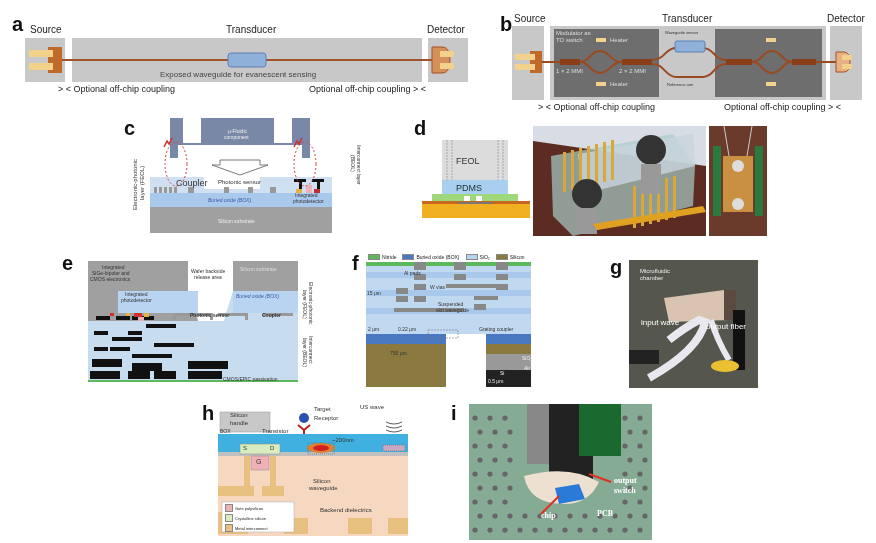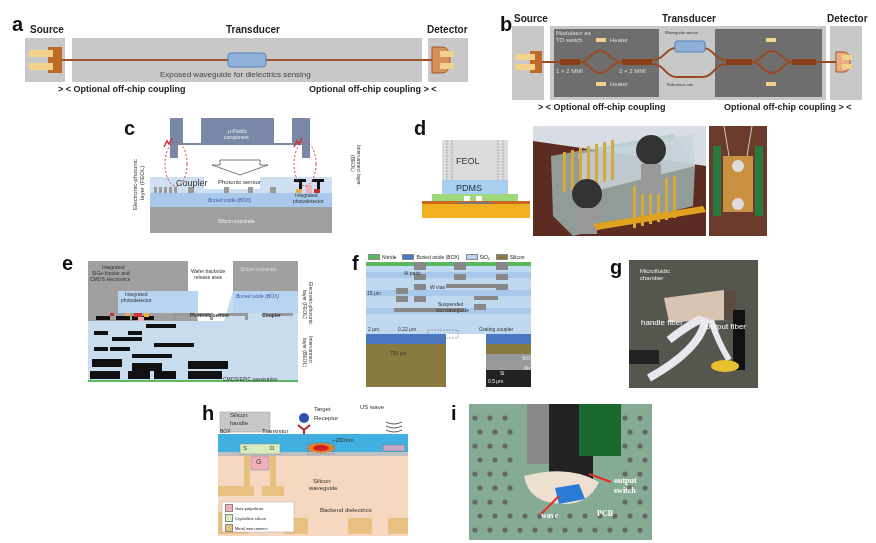--- a/index.html
+++ b/index.html
@@ -1,19 +1,19 @@
 <!DOCTYPE html>
 <html><head>
 <meta charset="utf-8">
 <style>
   html,body{margin:0;padding:0;background:#fff;}
   body{width:876px;height:543px;position:relative;overflow:hidden;font-family:"Liberation Sans",sans-serif;color:#222;}
   .abs{position:absolute;}
   .plabel{position:absolute;font-weight:bold;font-size:20px;line-height:20px;color:#111;font-family:"Liberation Sans",sans-serif;}
-  .lbl{position:absolute;font-weight:bold;font-size:10px;white-space:nowrap;color:#222;}
+  .lbl{position:absolute;font-weight:normal;font-size:10px;white-space:nowrap;color:#222;}
   .small{position:absolute;font-size:7px;white-space:nowrap;color:#333;}
   .tiny{position:absolute;font-size:5px;white-space:nowrap;color:#333;}
   .vtext{position:absolute;font-size:6px;white-space:nowrap;color:#333;transform:rotate(-90deg);transform-origin:left top;}
   .vtext90{position:absolute;font-size:5px;white-space:nowrap;color:#333;transform:rotate(90deg);transform-origin:left top;}
   svg{position:absolute;overflow:visible;}
 </style>
 </head>
 <body>
 
 <div>
@@ -31,21 +31,21 @@
       <rect x="29" y="27" width="24" height="7" fill="#f2d28a"></rect>
     </g>
     <line x1="62" y1="24" x2="432" y2="24" stroke="#a0532a" stroke-width="2"></line>
     <rect x="228" y="17" width="38" height="14" rx="3" fill="#8fb0d8" stroke="#5a80b8"></rect>
     <g>
       <path d="M432 11 h10 q8 0 8 13 q0 13 -8 13 h-10 z" fill="#d8905a" stroke="#a0532a"></path>
       <rect x="440" y="15" width="14" height="6" fill="#f2d28a"></rect>
       <rect x="440" y="27" width="14" height="6" fill="#f2d28a"></rect>
     </g>
   </svg>
-  <div class="small" style="left:160px;top:70px;font-size:8px;color:#444;">Exposed waveguide for dielectrics sensing</div>
+  <div class="small" style="left:160px;top:70px;font-size:8px;color:#444;">Exposed waveguide for evanescent sensing</div>
   <div class="lbl" style="left:58px;top:84px;font-size:9px;">&gt; &lt; Optional off-chip coupling</div>
   <div class="lbl" style="left:309px;top:84px;font-size:9px;">Optional off-chip coupling &gt; &lt;</div>
 </div>
 
 <div>
   <div class="plabel" style="left:500px;top:14px;">b</div>
   <div class="lbl" style="left:514px;top:13px;">Source</div>
   <div class="lbl" style="left:662px;top:13px;">Transducer</div>
   <div class="lbl" style="left:827px;top:13px;">Detector</div>
   <svg width="376" height="80" style="left:500px;top:24px;">
@@ -342,21 +342,21 @@
       <rect x="95" y="30" width="12" height="30" fill="#5a4a40"></rect>
       <rect x="104" y="50" width="12" height="60" fill="#111"></rect>
       <path d="M40 80 Q55 68 70 60 L76 62 Q70 90 20 118" fill="none" stroke="#e8e8ee" stroke-width="8"></path>
       <path d="M82 60 Q88 80 100 100" fill="none" stroke="#e8e8ee" stroke-width="6"></path>
       <ellipse cx="96" cy="106" rx="14" ry="6" fill="#e8c030"></ellipse>
       <rect x="0" y="90" width="30" height="14" fill="#222"></rect>
     </svg>
   </div>
   <div class="tiny" style="left:640px;top:268px;color:#eee;font-size:6px;">Microfluidic</div>
   <div class="tiny" style="left:640px;top:275px;color:#eee;font-size:6px;">chamber</div>
-  <div class="small" style="left:641px;top:318px;color:#fff;font-size:8px;">handle fiber</div>
+  <div class="small" style="left:641px;top:318px;color:#fff;font-size:8px;">input wave</div>
   <div class="small" style="left:706px;top:322px;color:#fff;font-size:8px;">output fiber</div>
 </div>
 
 <div>
   <div class="plabel" style="left:202px;top:403px;">h</div>
   <svg width="190" height="128" style="left:218px;top:408px;">
     <rect x="2" y="4" width="50" height="20" fill="#c8c8c8" stroke="#999" stroke-width="0.5"></rect>
     <rect x="0" y="26" width="190" height="18" fill="#40b0e0"></rect>
     <rect x="0" y="44" width="190" height="4" fill="#c0c0c0"></rect>
     <rect x="0" y="48" width="190" height="80" fill="#f6d8c0"></rect>
@@ -485,15 +485,15 @@
       <rect x="80" y="0" width="44" height="78" fill="#222"></rect>
       <rect x="110" y="0" width="42" height="52" fill="#1a6a30"></rect>
       <path d="M55 72 Q100 60 130 78 Q120 100 95 100 Q60 100 55 72" fill="#eee0d0"></path>
       <polygon points="86,84 110,80 116,95 90,100" fill="#2a7ad8"></polygon>
       <line x1="142" y1="78" x2="120" y2="70" stroke="#e03020" stroke-width="2"></line>
       <line x1="72" y1="110" x2="90" y2="92" stroke="#e03020" stroke-width="2"></line>
     </svg>
   </div>
   <div class="small" style="left:614px;top:476px;color:#fff;font-family:'Liberation Serif',serif;font-weight:bold;font-size:8px;">output</div>
   <div class="small" style="left:614px;top:486px;color:#fff;font-family:'Liberation Serif',serif;font-weight:bold;font-size:8px;">switch</div>
-  <div class="small" style="left:541px;top:511px;color:#fff;font-family:'Liberation Serif',serif;font-weight:bold;font-size:8px;">wave</div>
+  <div class="small" style="left:541px;top:511px;color:#fff;font-family:'Liberation Serif',serif;font-weight:bold;font-size:8px;">chip</div>
   <div class="small" style="left:597px;top:509px;color:#fff;font-family:'Liberation Serif',serif;font-weight:bold;font-size:8px;">PCB</div>
 </div>
 
 </body></html>

